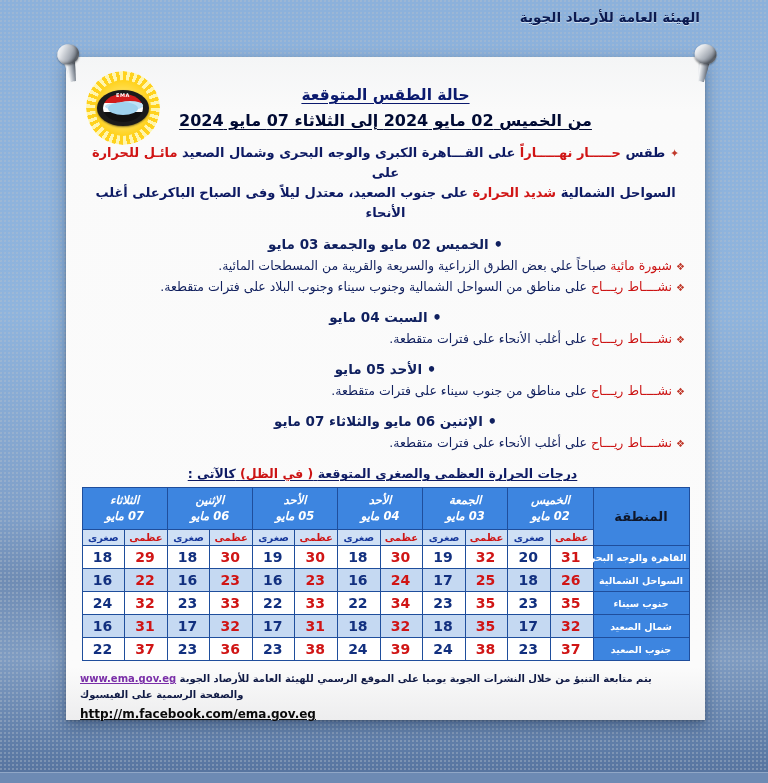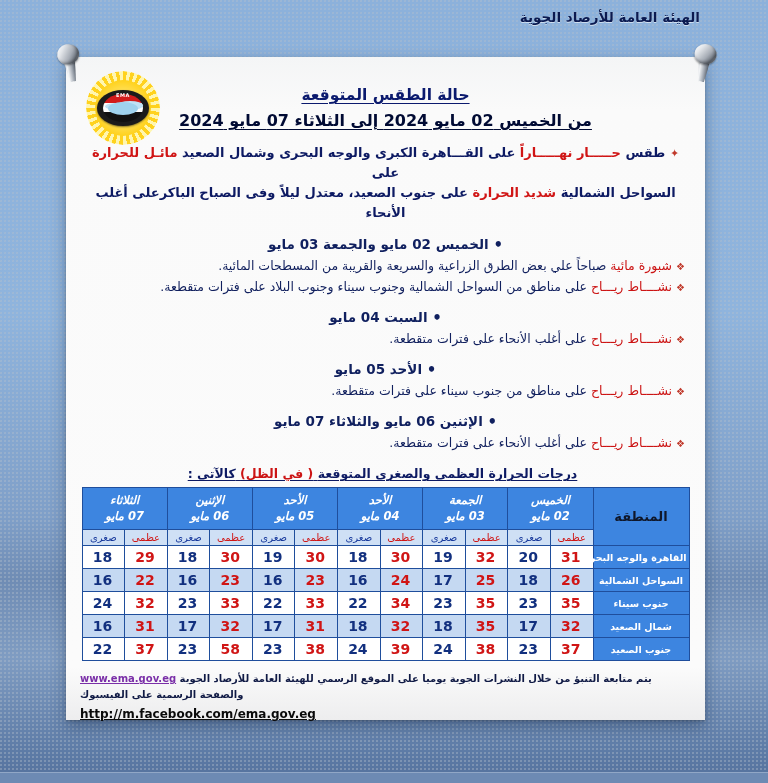--- a/index.html
+++ b/index.html
@@ -245,21 +245,21 @@
     color: #ffffff;
     font-size: 11.5px;
     font-weight: bold;
     padding: 5px 2px;
     line-height: 1.35;
     font-style: italic;
   }
   th.sub {
     background: #cfe0f5;
     font-size: 10px;
-    font-weight: normal;
+    font-weight: bold;
     padding: 2px 0;
     height: 16px;
   }
   th.sub.max { color: #d01515; }
   th.sub.min { color: #15379b; }
   td.region {
     background: #3d85e0;
     color: #ffffff;
     font-size: 9.5px;
     font-weight: bold;
@@ -489,21 +489,21 @@
         <tr class="odd">
           <td class="region">جنوب الصعيد</td>
           <td class="val max">37</td>
           <td class="val min">23</td>
           <td class="val max">38</td>
           <td class="val min">24</td>
           <td class="val max">39</td>
           <td class="val min">24</td>
           <td class="val max">38</td>
           <td class="val min">23</td>
-          <td class="val max">58</td>
+          <td class="val max">36</td>
           <td class="val min">23</td>
           <td class="val max">37</td>
           <td class="val min">22</td>
         </tr>
       </tbody>
   </table>
 
   <div class="footer">
     <div class="l1">
       <span>يتم متابعة التنبؤ من خلال النشرات الجوية يوميا على الموقع الرسمي للهيئة العامة للأرصاد الجوية</span>

